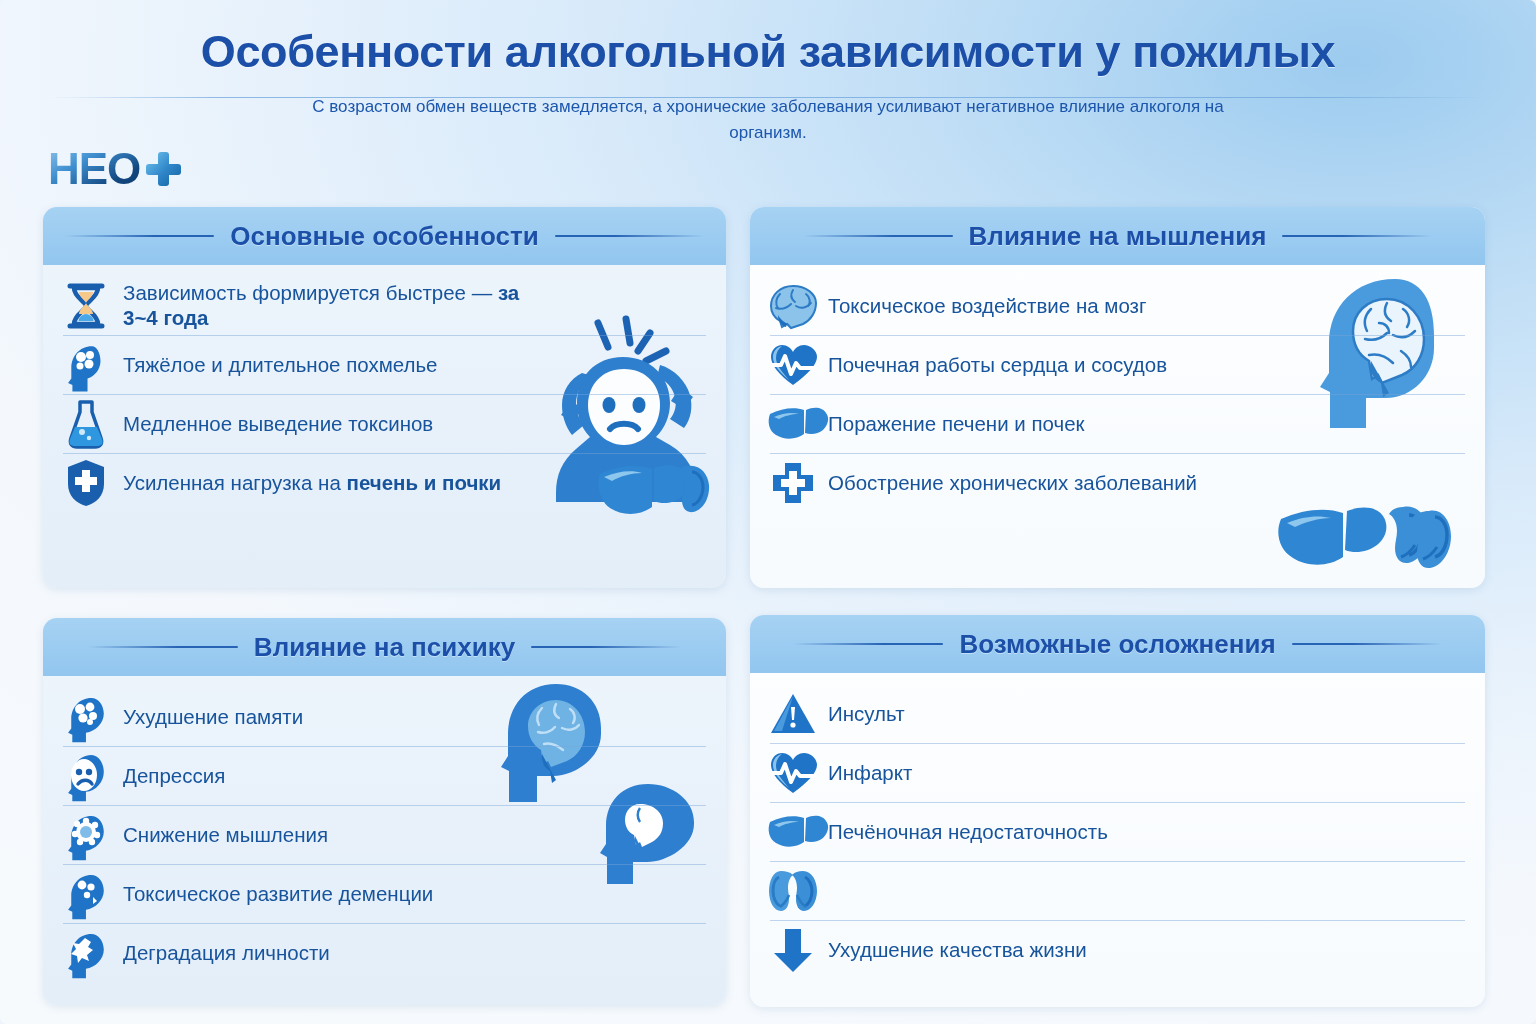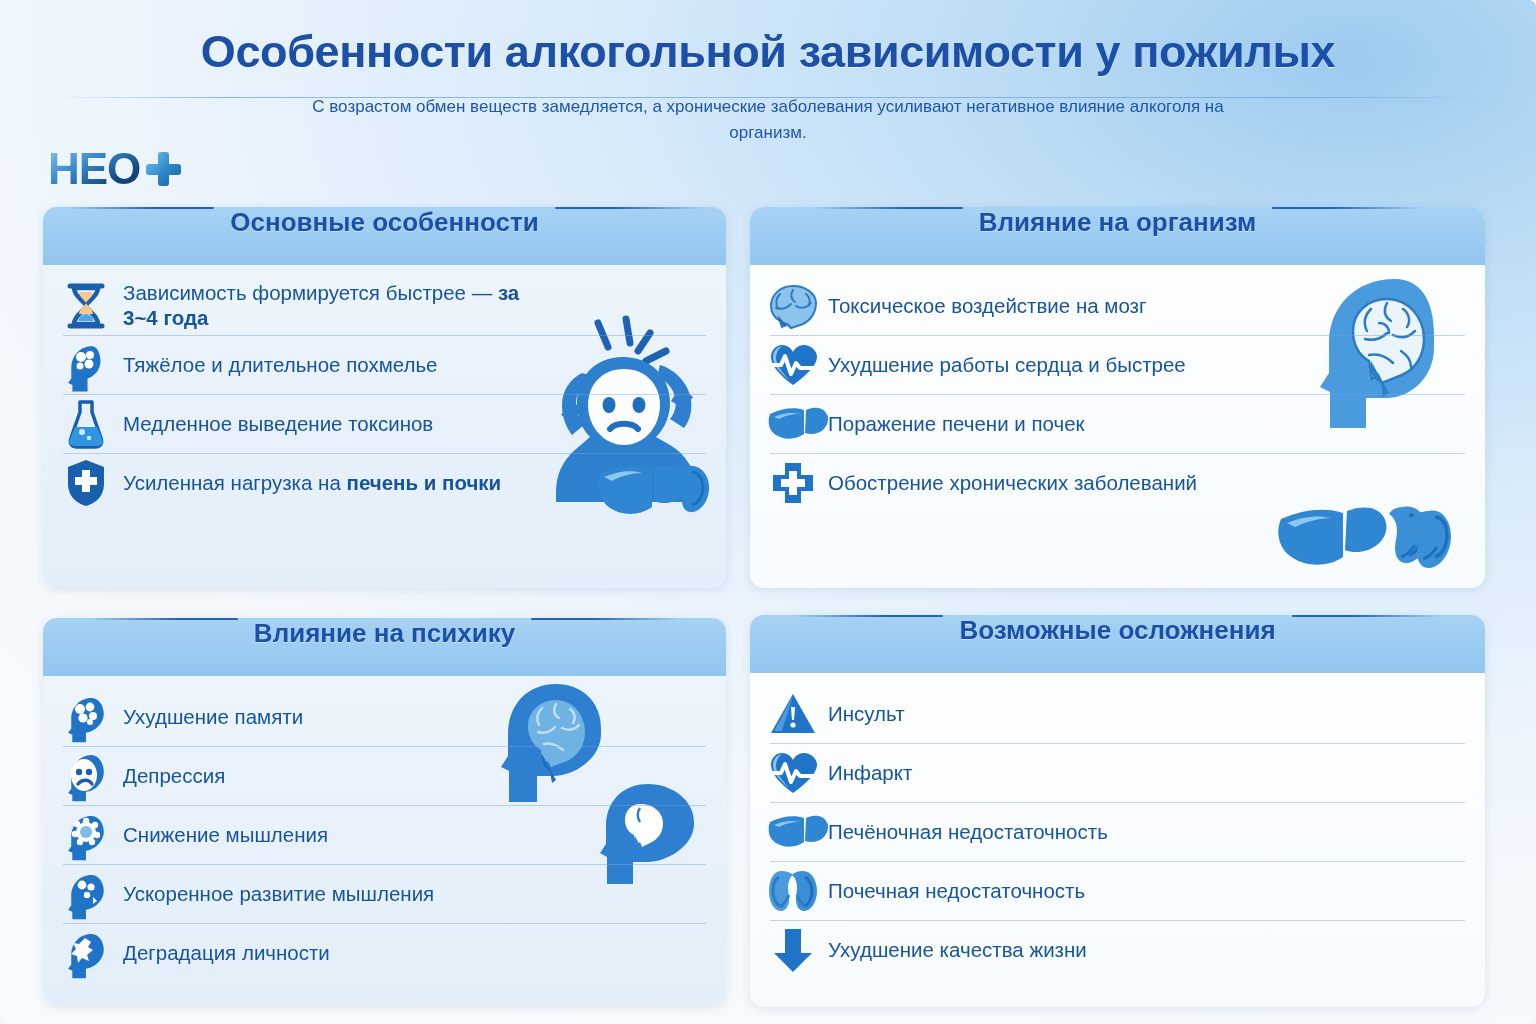--- a/index.html
+++ b/index.html
@@ -49,21 +49,21 @@
   #logo-plus:before{left:13px;top:1px;width:11px;height:34px;}
   #logo-plus:after{left:1px;top:13px;width:35px;height:11px;}
   
   .card{
     position:absolute;border-radius:14px;overflow:hidden;
     box-shadow:0 2px 8px rgba(90,130,175,.16);
   }
   .card.light-body{background:linear-gradient(to bottom,#eef5fc 0%,#e3eef9 100%);}
   .card.white-body{background:linear-gradient(to bottom,#fdfeff 0%,#f7fbfe 100%);}
   .card-head{
-    height:58px;display:flex;justify-content:center;gap:16px;
+    height:58px;display:flex;align-items:center;justify-content:center;gap:16px;
     background:linear-gradient(to bottom,#a6d2f3 0%,#92c6ef 100%);
     padding:0 22px;
   }
   .card-head .rule{flex:1 1 auto;height:2px;max-width:150px;border-radius:2px;
     background:linear-gradient(to right,rgba(27,79,168,0) 0%,#2763b4 60%,#2763b4 100%);}
   .card-head .rule.right{background:linear-gradient(to left,rgba(27,79,168,0) 0%,#2763b4 60%,#2763b4 100%);}
   .card-title{
     font-size:26px;font-weight:bold;color:#1b4fa8;white-space:nowrap;
     text-shadow:0 1px 0 rgba(255,255,255,.4);
   }
@@ -194,21 +194,21 @@
         <span class="txt">
           <span>Усиленная нагрузка на </span><b>печень и почки</b>
         </span>
       </div>
     </div>
   </div>
 
   <div class="card white-body" id="card-2">
     <div class="card-head">
       <span class="rule"></span>
-      <span class="card-title">Влияние на организм</span>
+      <span class="card-title">Влияние на мышления</span>
       <span class="rule right"></span>
     </div>
     <div class="card-body">
 
       <div class="art" style="right:26px;top:12px;">
         <svg width="150" height="165" viewBox="0 0 150 165">
           <path d="M78 2C38 2 12 30 12 66v30l-9 14 10 5v36h36v-30h20c26 0 48-22 48-50V58C117 24 104 2 78 2z" fill="#4a9bdd" transform="translate(8,0)"></path>
           <path d="M78 22c-20 0-34 14-34 32 0 14 6 24 16 30l3 18 6-4 4 8 20-8c14-6 22-20 22-36 0-22-16-40-37-40z" fill="#eaf4fc" stroke="#2d7cc6" stroke-width="2.5"></path>
           <g fill="none" stroke="#2d7cc6" stroke-width="2.5" stroke-linecap="round">
             <path d="M62 32c-6 6-8 14-4 22"></path>
@@ -255,21 +255,21 @@
       </div>
 
       <div class="row">
         <span class="ico">
           <svg width="48" height="44" viewBox="0 0 48 44">
             <path d="M24 42C10 32 2 22 2 14 2 7 7 2 13 2c5 0 9 3 11 7 2-4 6-7 11-7 6 0 13 5 13 12 0 8-10 18-24 28z" fill="#1f74c8"></path>
             <path d="M13 3C8 4 4 8 4 14c0 7 6 15 16 23-8-9-13-16-13-22 0-5 2-9 6-12z" fill="#8cc3ea"></path>
             <path d="M3 22h9l4-9 6 18 5-11 4 5h14" fill="none" stroke="#ffffff" stroke-width="4" stroke-linejoin="round" stroke-linecap="round"></path>
           </svg>
         </span>
-        <span class="txt">Ухудшение работы сердца и быстрее</span>
+        <span class="txt">Почечная работы сердца и сосудов</span>
       </div>
 
       <div class="row">
         <span class="ico">
           <svg width="50" height="40" viewBox="0 0 50 40">
             <path d="M2 10c12-6 25-7 34-4v24c-8 6-20 6-28 1C1 27-1 18 2 10z" fill="#2f86d2"></path>
             <path d="M6 13c9-4 18-5 25-3-7 0-15 2-20 5z" fill="#8ec7ee"></path>
             <path d="M38 6c9-4 17-2 20 3 4 5 2 12-3 17-5 4-12 5-18 3z" fill="#2f86d2"></path>
           </svg>
         </span>
@@ -377,21 +377,21 @@
           <svg width="46" height="46" viewBox="0 0 46 46">
             <path d="M24 2C13 2 5 11 5 22v9l-3 4 4 2v7h13v-9c9-1 17-9 17-18C36 9 31 2 24 2z" fill="#1f74c8" transform="translate(3,2) scale(1.05)"></path>
             <g fill="#ffffff">
               <circle cx="19" cy="14" r="4.4"></circle>
                 <circle cx="28" cy="16" r="3.6"></circle>
                 <circle cx="24" cy="24" r="3.2"></circle>
             </g>
             <path d="M30 26l4 4-4 3" fill="#ffffff"></path>
           </svg>
         </span>
-        <span class="txt">Ускоренное развитие мышления</span>
+        <span class="txt">Токсическое развитие деменции</span>
       </div>
 
       <div class="row">
         <span class="ico">
           <svg width="46" height="46" viewBox="0 0 46 46">
             <path d="M24 2C13 2 5 11 5 22v9l-3 4 4 2v7h13v-9c9-1 17-9 17-18C36 9 31 2 24 2z" fill="#1f74c8" transform="translate(3,2) scale(1.05)"></path>
             <path d="M22 8l6 4-3 5 5 3-6 5 2 6-7-3-4 5-1-7-6-2 5-5-3-6 6 1z" fill="#ffffff"></path>
           </svg>
         </span>
         <span class="txt">Деградация личности</span>
@@ -444,21 +444,20 @@
       <div class="row">
         <span class="ico">
           <svg width="48" height="44" viewBox="0 0 48 44">
             <path d="M12 2C4 2 0 12 0 22c0 11 5 20 12 20 5 0 8-5 8-12 0-4-1-8-1-11 0-6 2-11 5-13-3-3-7-4-12-4z" fill="#4a9bdd"></path>
             <path d="M10 8c-4 2-6 8-6 14 0 7 3 13 7 15" fill="none" stroke="#2a7cc4" stroke-width="3"></path>
             <path d="M34 2c9 0 14 10 14 20 0 11-6 20-13 20-5 0-8-5-8-12 0-4 1-8 1-11 0-6-2-11-5-13 3-3 6-4 11-4z" fill="#3b8fd6"></path>
             <path d="M36 8c4 2 7 8 7 14 0 7-3 13-7 15" fill="none" stroke="#1f6fbf" stroke-width="3"></path>
             <path d="M20 26c-2 5-5 9-9 12M28 26c2 5 5 9 9 12" fill="none" stroke="#2a7cc4" stroke-width="2.6"></path>
           </svg>
         </span>
-        <span class="txt">Почечная недостаточность</span>
       </div>
 
       <div class="row">
         <span class="ico">
           <svg width="44" height="46" viewBox="0 0 44 46">
             <path d="M14 2h16v24h11L22 45 3 26h11z" fill="#1f74c8"></path>
           </svg>
         </span>
         <span class="txt">Ухудшение качества жизни</span>
       </div>

